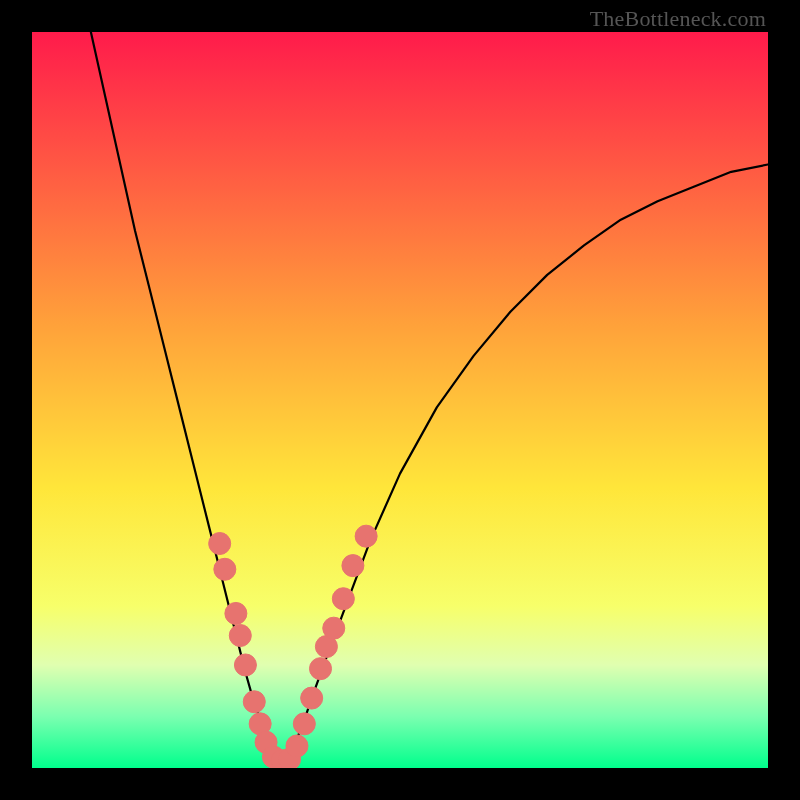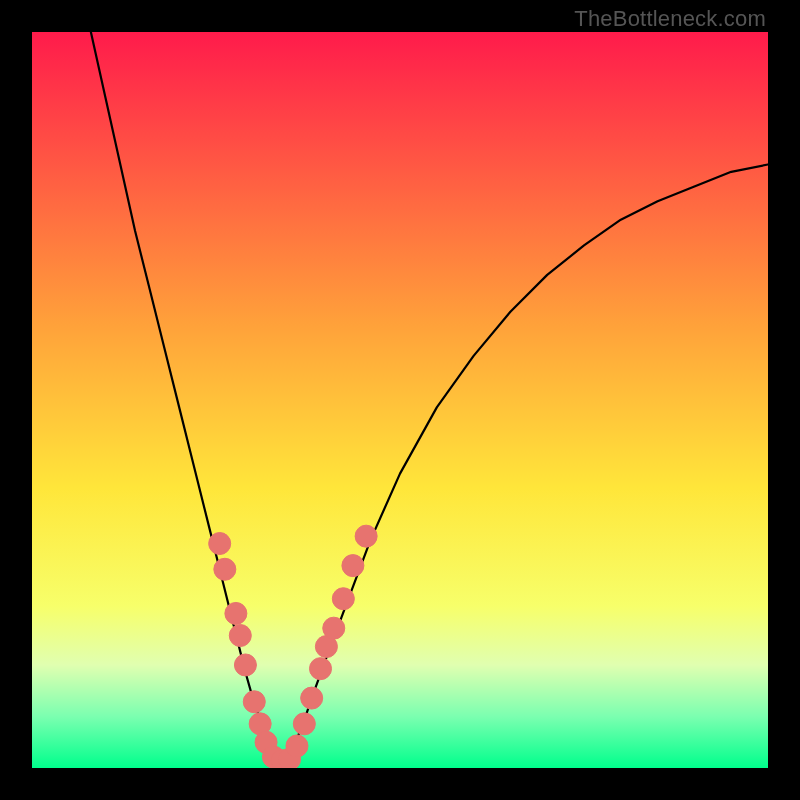--- a/index.html
+++ b/index.html
@@ -11,20 +11,21 @@
     position: relative;
     font-family: Arial, sans-serif;
   }
   .frame {
     position: absolute;
     top: 0;
     left: 0;
     width: 800px;
     height: 800px;
     background: #000;
+    font-family: Liberation Serif, serif;
   }
   .plot-area {
     position: absolute;
     top: 32px;
     left: 32px;
     width: 736px;
     height: 736px;
     overflow: hidden;
   }
   .watermark {

